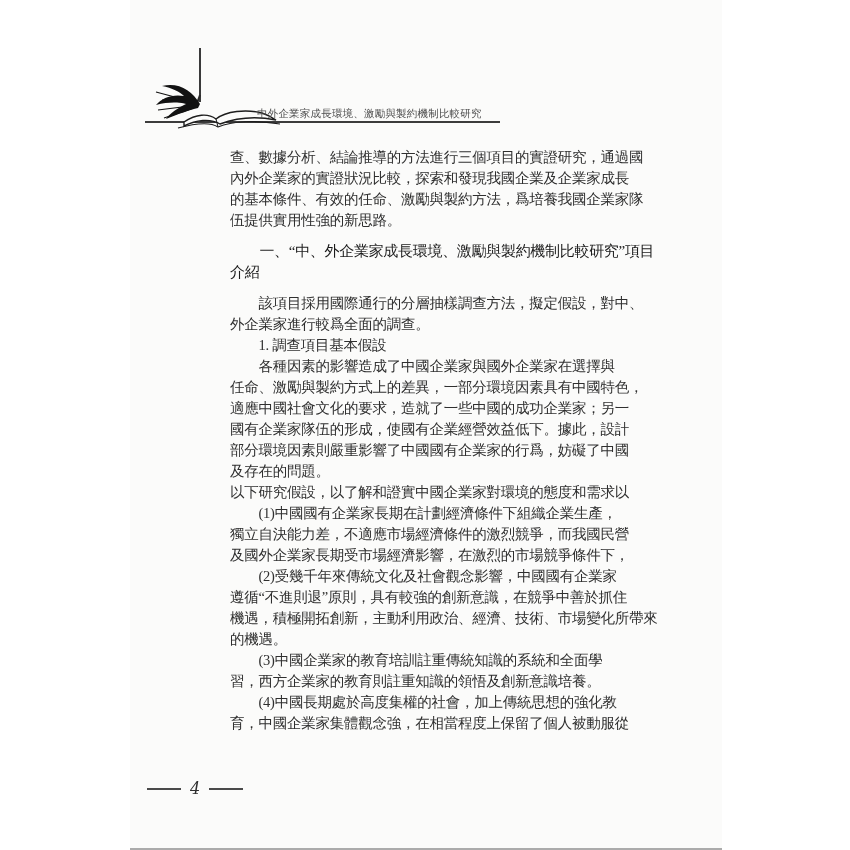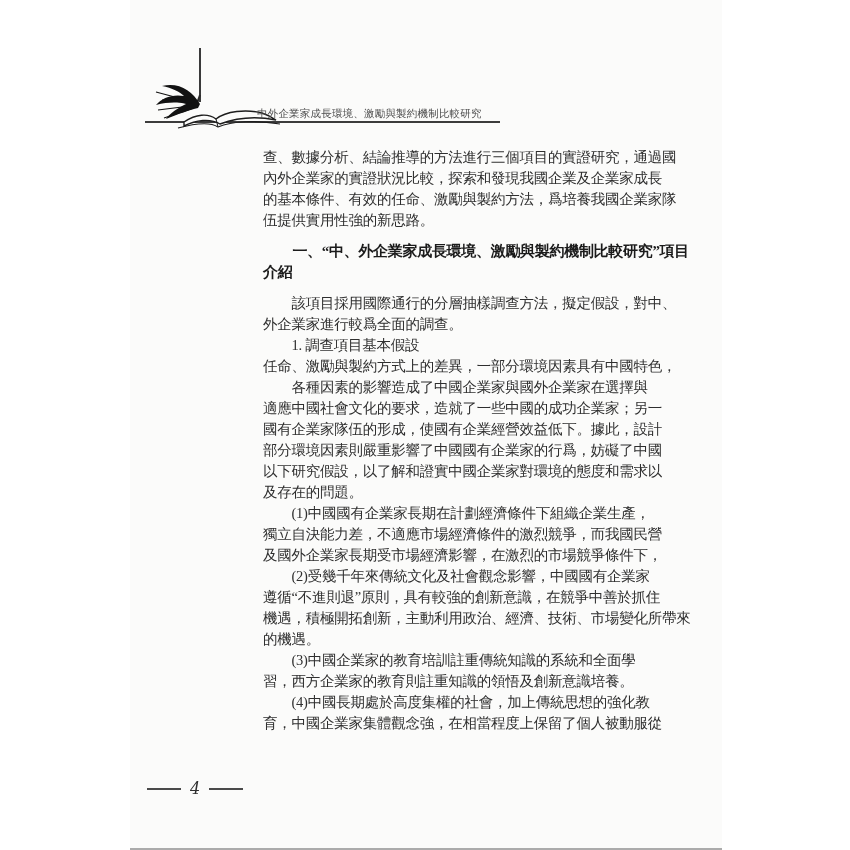--- a/index.html
+++ b/index.html
@@ -54,29 +54,28 @@
     top: 147px;
     width: 430px;
     font-size: 14.5px;
     line-height: 21px;
     letter-spacing: -0.25px;
     color: #2f2f2f;
   }
   .block { margin: 0; }
   .block.heading {
     margin: 10px 0;
-    font-weight: 700;
+    font-weight: 400;
     font-size: 15px;
     color: #1b1b1b;
     letter-spacing: -0.3px;
   }
   .line {
     height: 21px;
     white-space: nowrap;
-    margin-left: 33px;
   }
   .footer {
     position: absolute;
     left: 17px;
     top: 780px;
     height: 18px;
     display: flex;
     align-items: center;
     gap: 9px;
   }
@@ -130,27 +129,27 @@
           <div class="line">介紹</div>
         </div>
         <div class="block para">
           <div class="line">　　該項目採用國際通行的分層抽樣調查方法，擬定假設，對中、</div>
           <div class="line">外企業家進行較爲全面的調查。</div>
         </div>
         <div class="block para">
           <div class="line">　　1. 調查項目基本假設</div>
         </div>
         <div class="block para">
+          <div class="line">　　各種因素的影響造成了中國企業家與國外企業家在選擇與</div>
           <div class="line">任命、激勵與製約方式上的差異，一部分環境因素具有中國特色，</div>
-          <div class="line">　　各種因素的影響造成了中國企業家與國外企業家在選擇與</div>
           <div class="line">適應中國社會文化的要求，造就了一些中國的成功企業家；另一</div>
           <div class="line">國有企業家隊伍的形成，使國有企業經營效益低下。據此，設計</div>
           <div class="line">部分環境因素則嚴重影響了中國國有企業家的行爲，妨礙了中國</div>
+          <div class="line">及存在的問題。</div>
           <div class="line">以下研究假設，以了解和證實中國企業家對環境的態度和需求以</div>
-          <div class="line">及存在的問題。</div>
         </div>
         <div class="block para">
           <div class="line">　　(1)中國國有企業家長期在計劃經濟條件下組織企業生產，</div>
           <div class="line">獨立自決能力差，不適應市場經濟條件的激烈競爭，而我國民營</div>
           <div class="line">及國外企業家長期受市場經濟影響，在激烈的市場競爭條件下，</div>
         </div>
         <div class="block para">
           <div class="line">　　(2)受幾千年來傳統文化及社會觀念影響，中國國有企業家</div>
           <div class="line">遵循“不進則退”原則，具有較強的創新意識，在競爭中善於抓住</div>
           <div class="line">機遇，積極開拓創新，主動利用政治、經濟、技術、市場變化所帶來</div>

